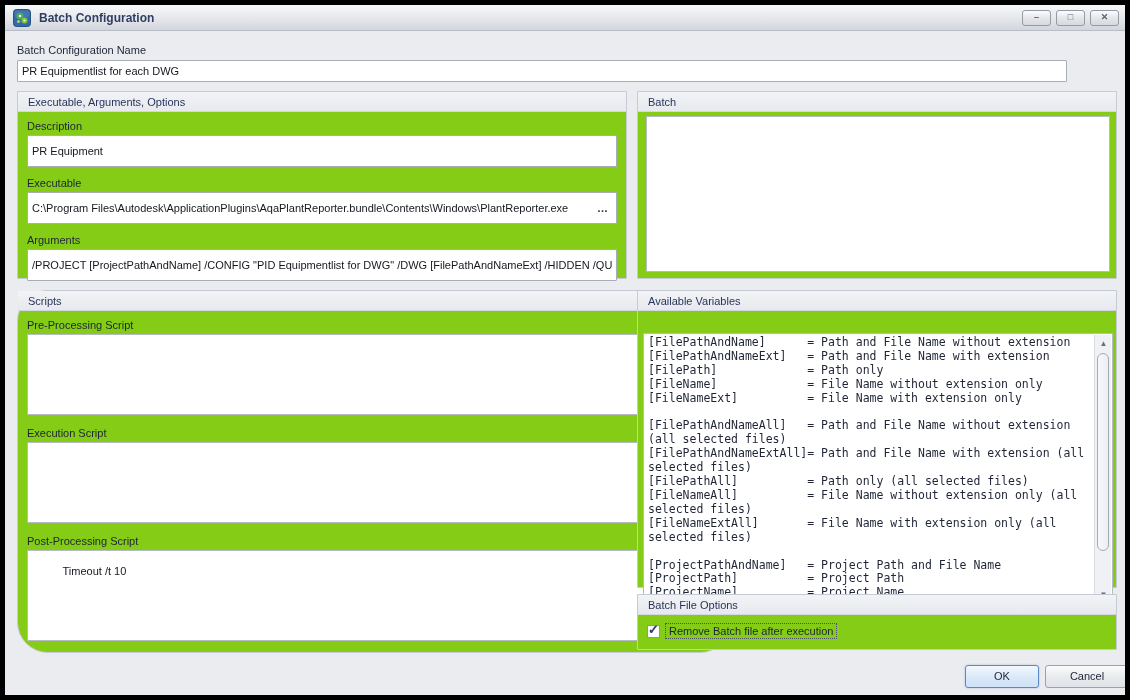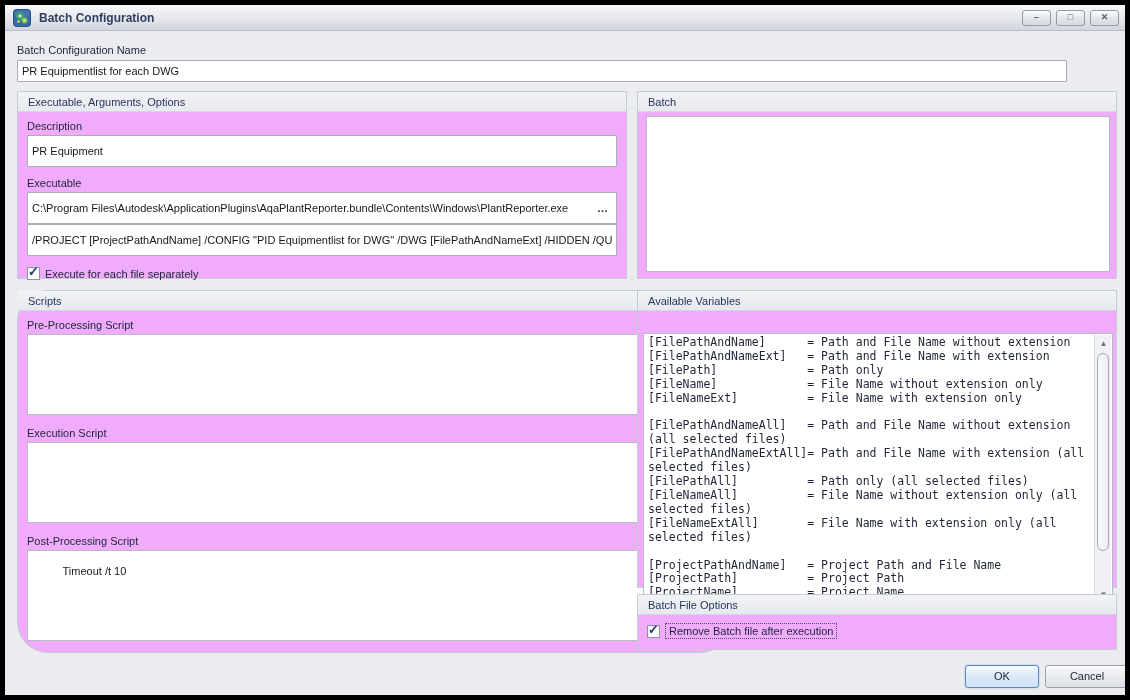--- a/index.html
+++ b/index.html
@@ -31,21 +31,21 @@
   input.textfield, .fieldbox {
     width:100%; height:32px; border:1px solid #a9adb8; background:#fff;
     font-family:"Liberation Sans", sans-serif; font-size:11px; color:#15181f;
     padding:0 4px; border-radius:1px;
   }
   input.textfield.big { height:22px; }
   .fieldbox { display:flex; align-items:center; }
   .fieldbox .fb-text { flex:1; overflow:hidden; white-space:nowrap; }
   .browse-btn { font-size:11px; font-weight:bold; color:#2c3140; padding:0 3px; cursor:default; letter-spacing:1px; }
   
-  .group { position:absolute; border:1px solid #c6cad4; background:#f0abfc; border-radius:1px; }
+  .group { position:absolute; border:1px solid #c6cad4; background:#84cc16; border-radius:1px; }
   .group-header {
     height:20px; line-height:20px; padding-left:10px;
     font-size:11px; color:#27355c;
     background:linear-gradient(#f2f3f6, #e7e9ee);
     border-bottom:1px solid #d4d7df;
   }
   .group-body { position:relative; padding:4px 9px 0 9px; }
   .group-body .lbl { margin-top:4px; margin-bottom:3px; }
   
   .checkbox-row { display:flex; align-items:center; }
@@ -136,20 +136,21 @@
     <div class="group" style="left:12px; top:60px; width:610px; height:188px;">
       <div class="group-header">Executable, Arguments, Options</div>
       <div class="group-body">
         <span class="lbl">Description</span>
         <input class="textfield" value="PR Equipment" style="">
         <span class="lbl" style="margin-top:10px;">Executable</span>
         <div class="fieldbox">
           <span class="fb-text">C:\Program Files\Autodesk\ApplicationPlugins\AqaPlantReporter.bundle\Contents\Windows\PlantReporter.exe</span>
           <span class="browse-btn"><span>…</span></span>
         </div>
+        <span class="lbl" style="margin-top:10px;">Arguments</span>
         <input class="textfield" value="/PROJECT [ProjectPathAndName] /CONFIG &quot;PID Equipmentlist for DWG&quot; /DWG [FilePathAndNameExt] /HIDDEN /QUIET" style="">
         <div class="checkbox-row" style="margin-top:11px;">
           <span class="checkbox">
               <span class="check">✓</span>
             </span>
           <span class="cb-label">Execute for each file separately</span>
         </div>
       </div>
     </div>
 

